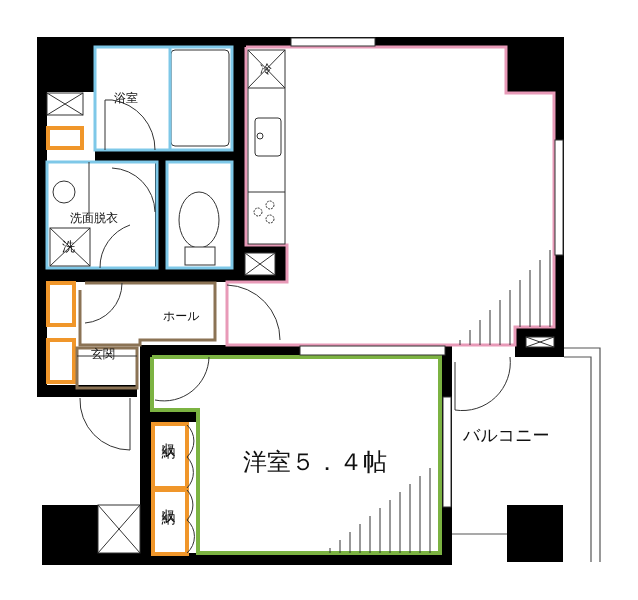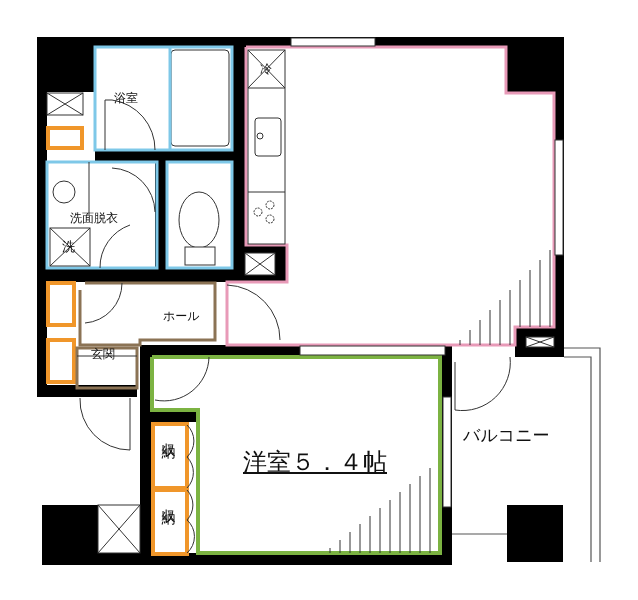--- a/index.html
+++ b/index.html
@@ -166,21 +166,21 @@
       <line x1="370" y1="553" x2="370" y2="516"></line>
       <line x1="380" y1="553" x2="380" y2="508"></line>
       <line x1="390" y1="553" x2="390" y2="500"></line>
       <line x1="400" y1="553" x2="400" y2="492"></line>
       <line x1="410" y1="553" x2="410" y2="484"></line>
       <line x1="420" y1="553" x2="420" y2="476"></line>
       <line x1="430" y1="553" x2="430" y2="468"></line>
     </g>
   </svg>
 
-  <span class="lbl big" style="left:243px;top:450px;text-decoration:underline;">洋室５．４帖</span>
+  <span class="lbl big" style="left:243px;top:450px;">洋室５．４帖</span>
   <span class="lbl sm" style="left:463px;top:427px;font-size:17px;">バルコニー</span>
   <span class="lbl sm" style="left:114px;top:92px;">浴室</span>
   <span class="lbl sm" style="left:56px;top:212px;margin-left:14px;">洗面脱衣</span>
   <span class="lbl sm" style="left:123px;top:310px;margin-left:40px;">ホール</span>
   <span class="lbl sm" style="left:91px;top:348px;">玄関</span>
   <span class="lbl vert" style="left:162px;top:432px;">収納</span>
   <span class="lbl vert" style="left:162px;top:498px;">収納</span>
   <span class="lbl" style="left:260px;top:63px;font-size:12px;">冷</span>
   <span class="lbl" style="left:62px;top:240px;font-size:13px;">洗</span>
 </div>

